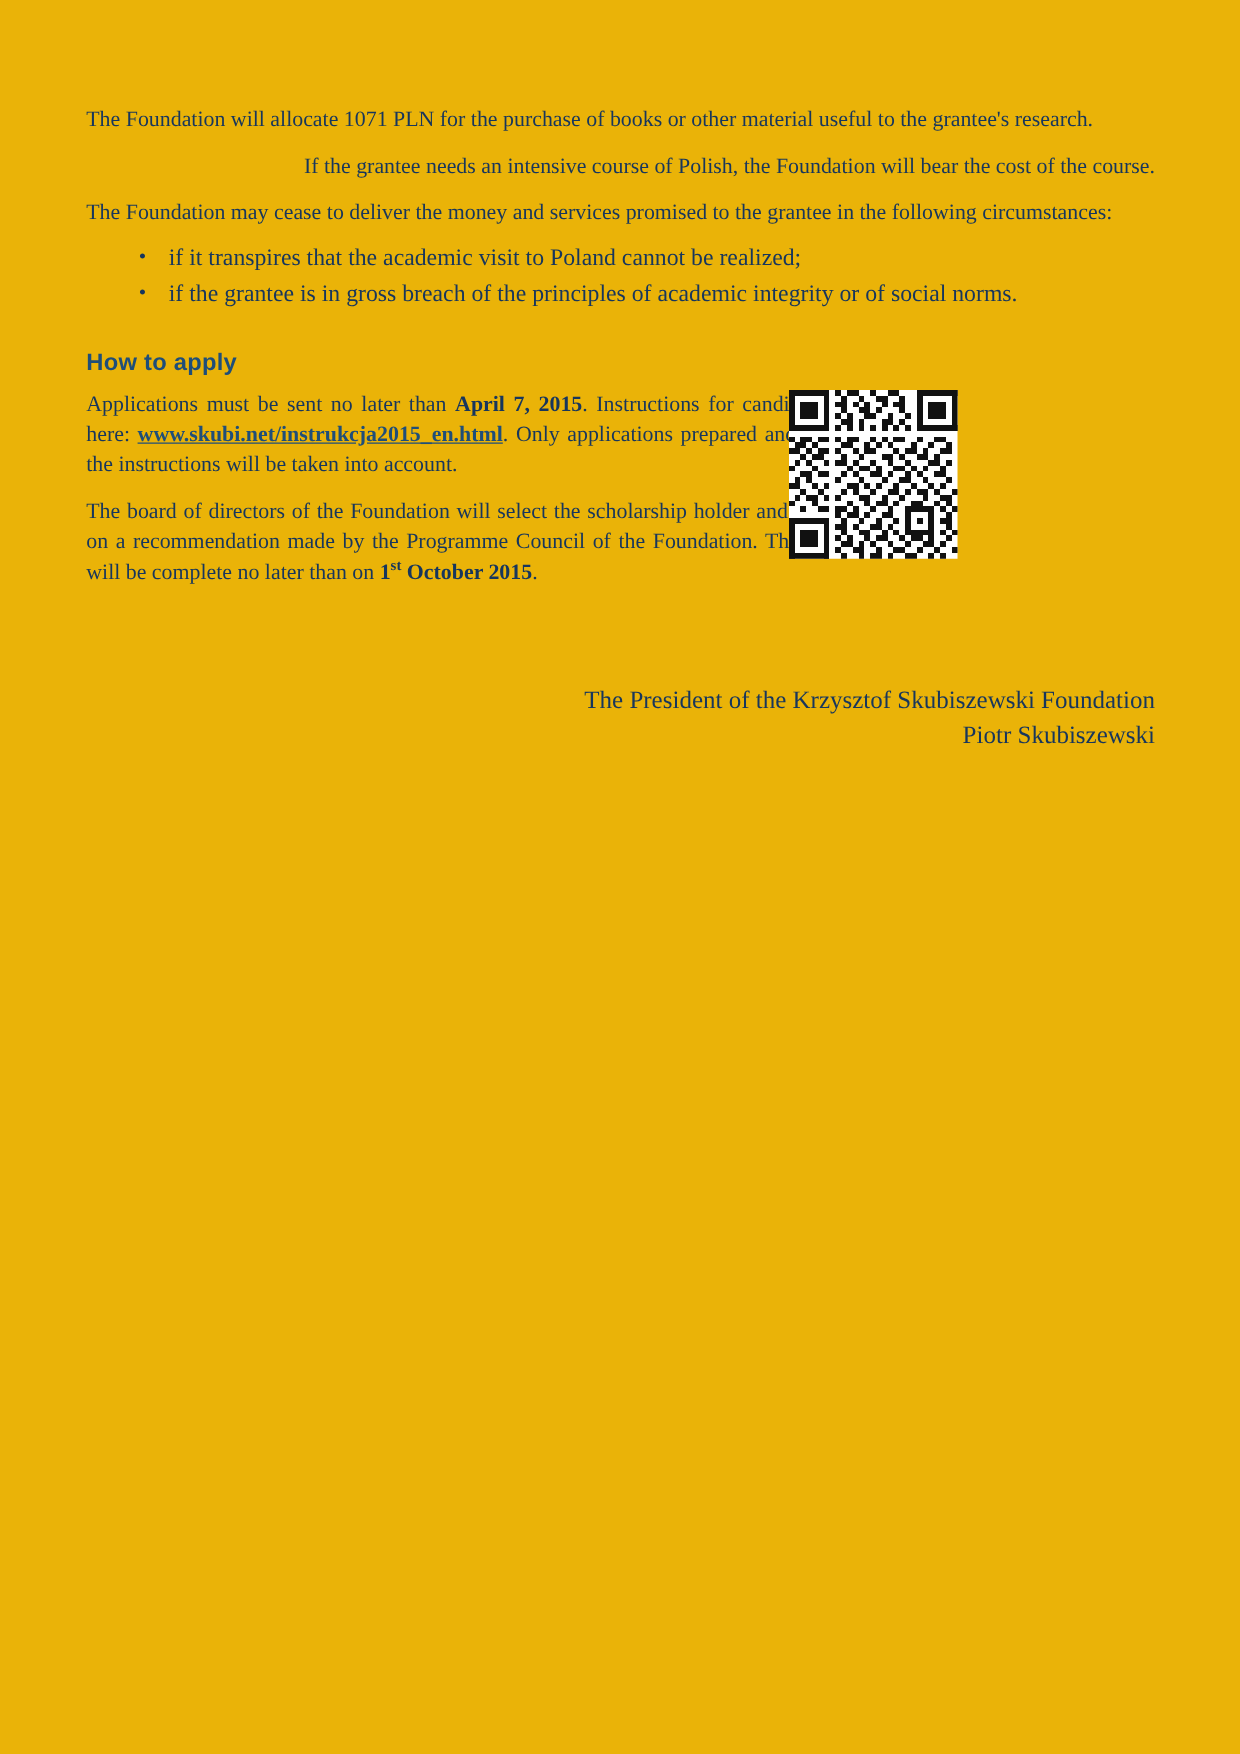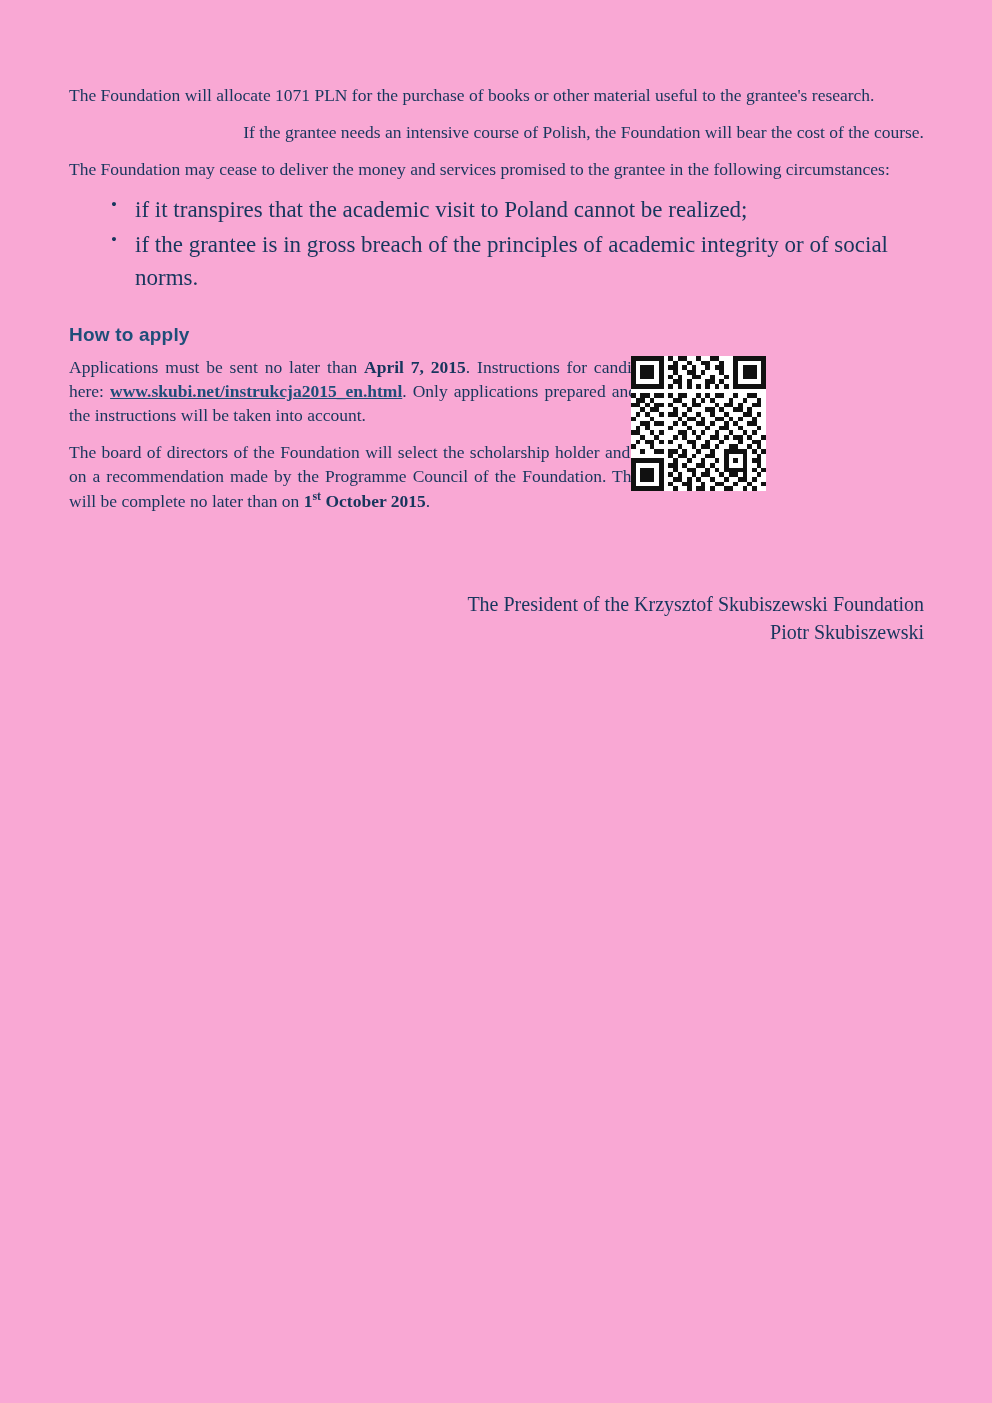--- a/index.html
+++ b/index.html
@@ -12,21 +12,21 @@
     height: 1403px;
     position: relative;
     font-family: "Liberation Serif", serif;
     color: #17365d;
   }
   .page {
     position: absolute;
     left: 0; top: 0;
     width: 992px;
     height: 1403px;
-    background: #f9a8d4;
+    background: #eab308;
   }
   .content {
     position: absolute;
     left: 69px;
     top: 84px;
     width: 855px;
   }
   p.para {
     margin: 0 0 13px 0;
     font-size: 17.5px;
@@ -36,21 +36,21 @@
   }
   p.para.nojustify {
     text-align: right;
   }
   ul.bullets {
     margin: 0 0 12px 0;
     padding-left: 66px;
     list-style: none;
   }
   ul.bullets li {
-    font-size: 23px;
+    font-size: 19px;
     line-height: 1.42;
     color: #17365d;
     position: relative;
     padding-left: 0;
     margin-bottom: 2px;
   }
   ul.bullets li:before {
     content: "\2022";
     position: absolute;
     left: -24px;

